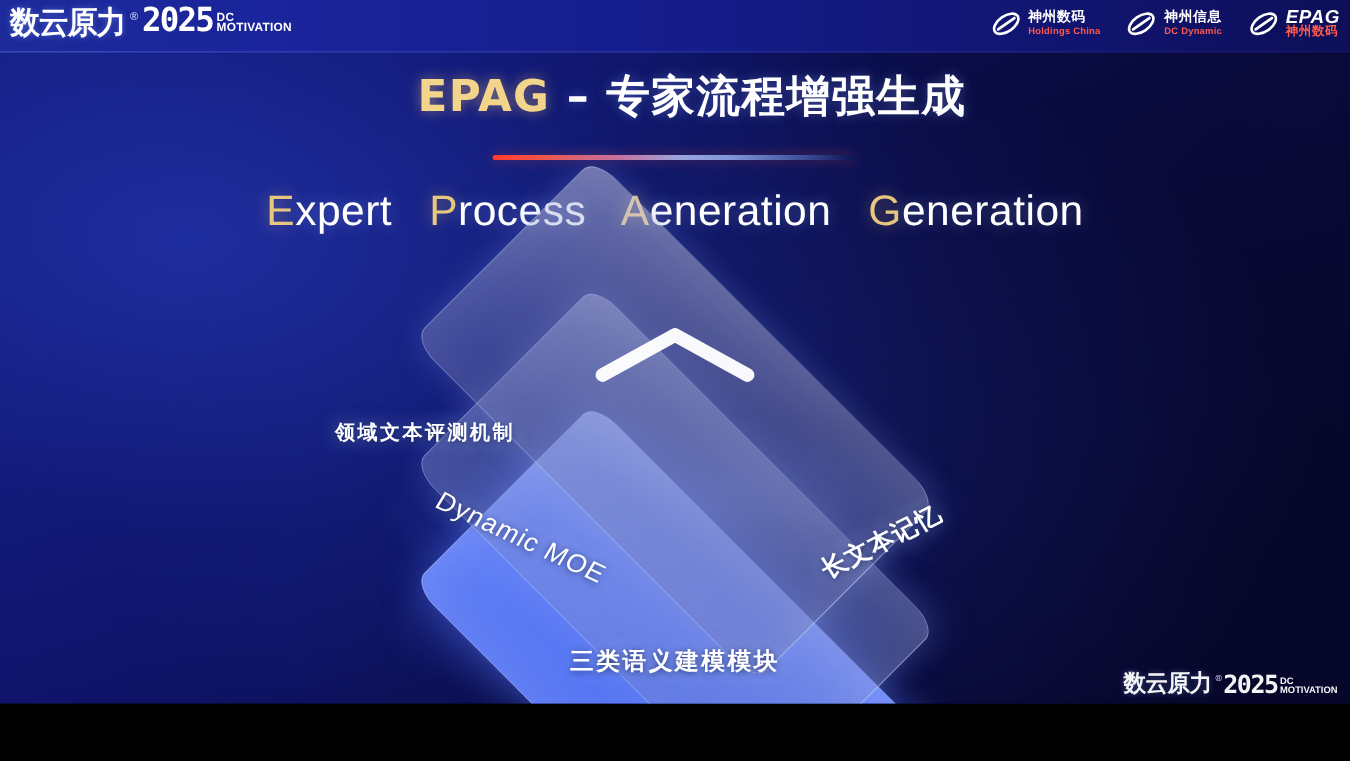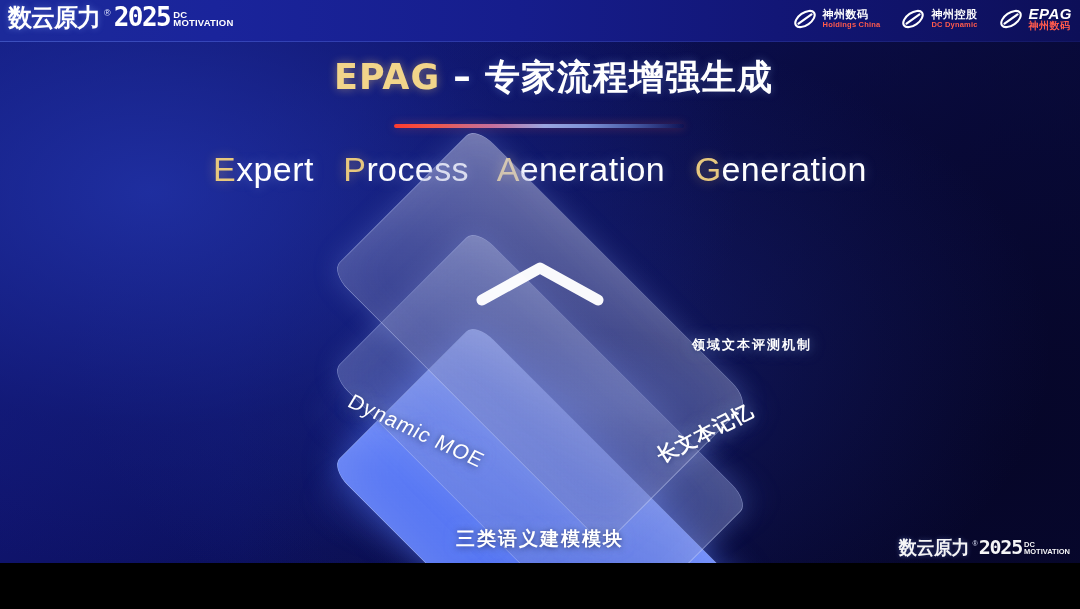--- a/index.html
+++ b/index.html
@@ -158,39 +158,39 @@
   .glow-2{top:196px;}
 
   
   .plate-label{
     position:absolute;white-space:nowrap;color:#ffffff;
     font-family:"DejaVu Sans","Liberation Sans",sans-serif;
     text-shadow:0 1px 6px rgba(20,30,90,.85), 0 0 14px rgba(170,200,255,.55);
     pointer-events:none;
   }
   .label-top{
-    left:0;right:0;top:108px;text-align:right;
-    font-size:13px;font-weight:bold;letter-spacing:2px;
+    left:0;right:0;top:108px;text-align:left;
+    font-size:16px;font-weight:bold;letter-spacing:2px;
   }
   .label-left{
     left:82px;top:160px;
     font-size:21px;font-weight:normal;letter-spacing:1px;
     font-family:"Liberation Sans","DejaVu Sans",sans-serif;
     transform:rotate(25deg) skewX(-6deg);
     transform-origin:left center;
   }
   .label-right{
     right:60px;top:168px;
     font-size:20px;font-weight:bold;letter-spacing:1px;
     transform:rotate(-27deg) skewX(5deg);
     transform-origin:right center;
   }
   .label-bottom{
     left:0;right:0;top:288px;text-align:center;
-    font-size:19px;font-weight:bold;letter-spacing:2px;margin-top:10px;
+    font-size:19px;font-weight:bold;letter-spacing:2px;
   }
 
   
   .chevron{
     position:absolute;left:50%;margin-left:-66px;top:32px;
     width:132px;height:46px;
   }
 
   
   .watermark{
@@ -242,21 +242,21 @@
         <span class="plogo-en">Holdings China</span>
       </span>
     </div>
 
     <div class="partner">
       <svg class="swoosh" viewBox="0 0 40 40">
         <ellipse cx="20" cy="20" rx="17" ry="9.5" transform="rotate(-35 20 20)" fill="none" stroke="#ffffff" stroke-width="3.2"></ellipse>
         <path d="M10 27 L30 13" stroke="#ffffff" stroke-width="3.4" stroke-linecap="round"></path>
       </svg>
       <span class="plogo-text">
-        <span class="plogo-cn">神州控股</span>
+        <span class="plogo-cn">神州信息</span>
         <span class="plogo-en">DC Dynamic</span>
       </span>
     </div>
 
     <div class="partner">
       <svg class="swoosh" viewBox="0 0 40 40">
         <ellipse cx="20" cy="20" rx="17" ry="9.5" transform="rotate(-35 20 20)" fill="none" stroke="#ffffff" stroke-width="3.2"></ellipse>
         <path d="M10 27 L30 13" stroke="#ffffff" stroke-width="3.4" stroke-linecap="round"></path>
       </svg>
       <span class="plogo-text">

